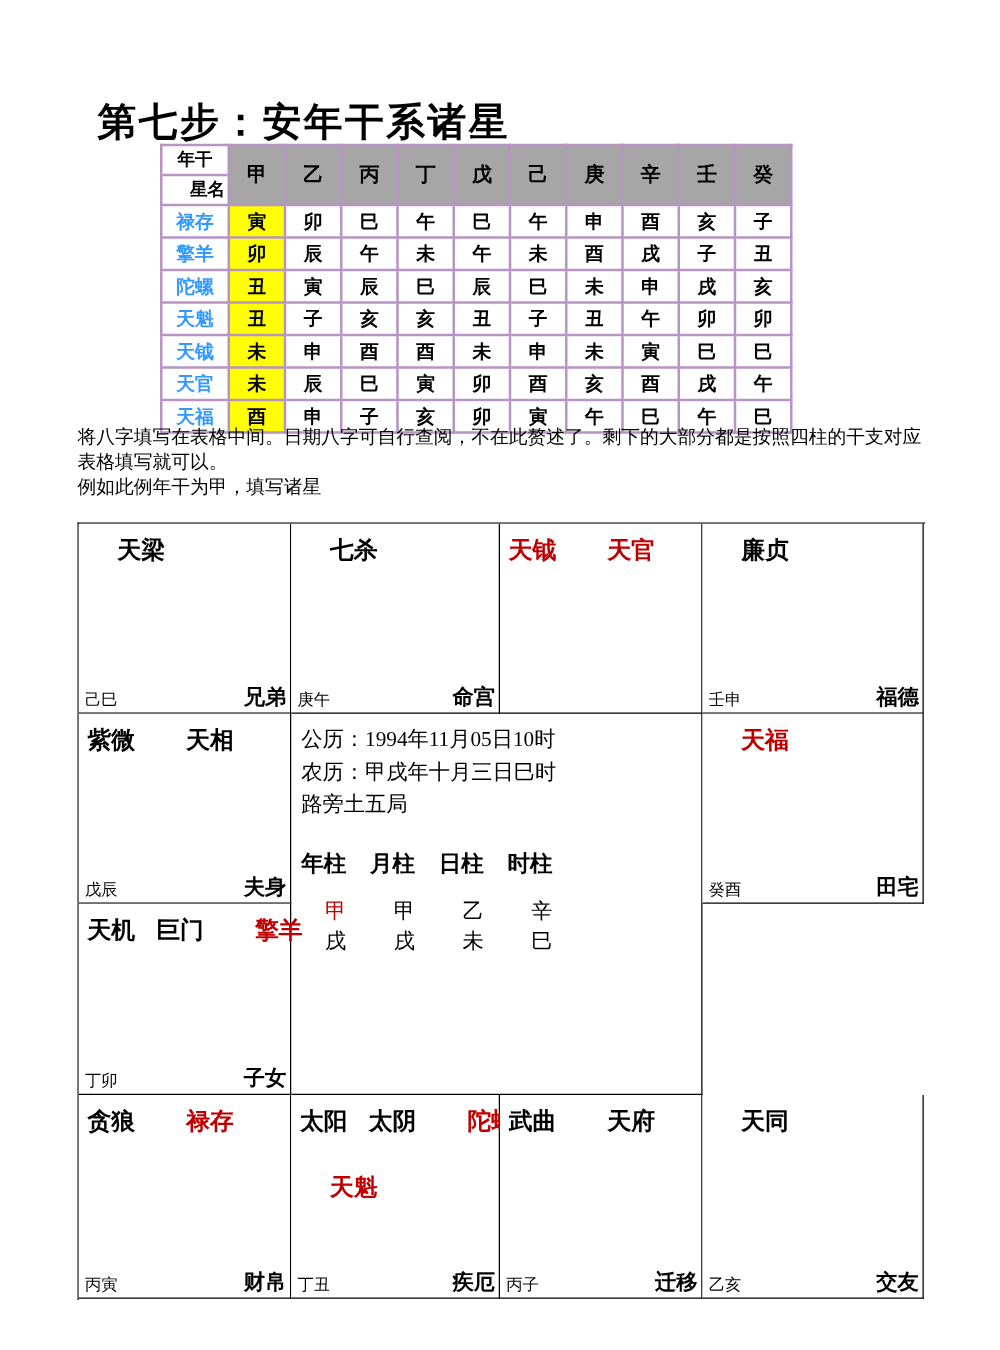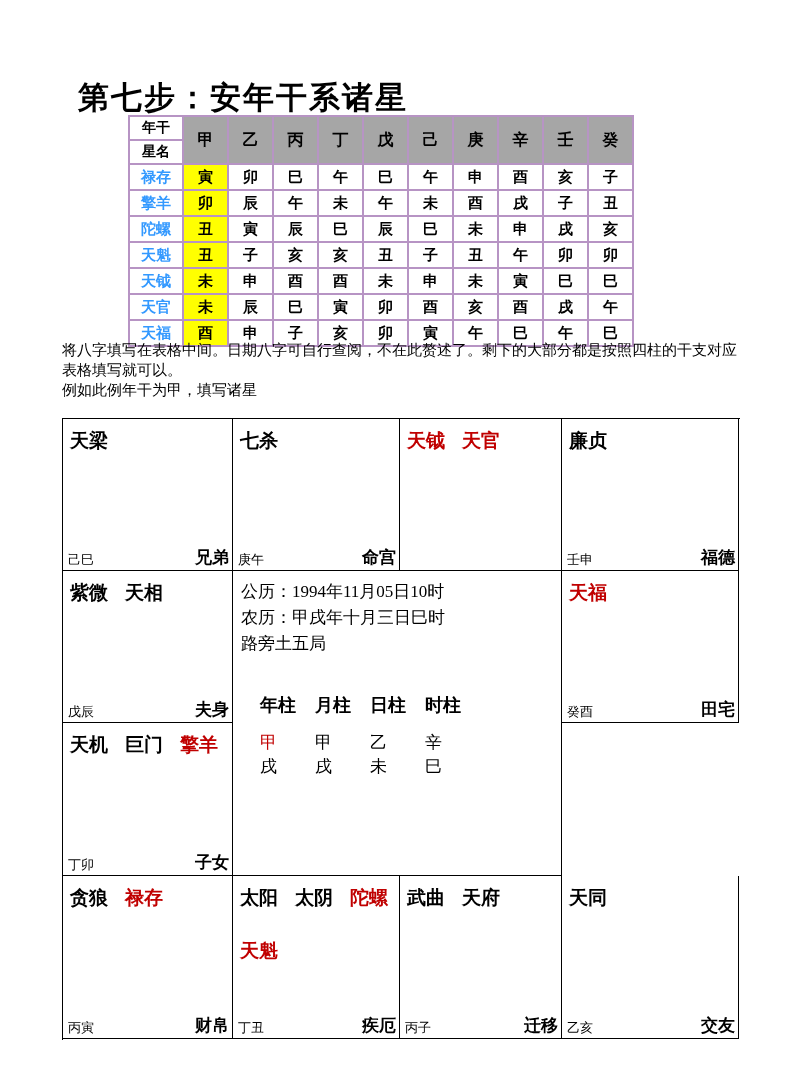--- a/index.html
+++ b/index.html
@@ -8,52 +8,52 @@
 
   .page-title{position:absolute;left:78px;top:56px;font-size:31px;font-weight:bold;
        font-family:"Liberation Sans","DejaVu Sans",sans-serif;letter-spacing:2px;}
 
   
   .stem-table{position:absolute;left:128px;top:115px;border-collapse:collapse;
        font-family:"Liberation Sans","DejaVu Sans",sans-serif;}
   .stem-table th,.stem-table td{border:2px solid #b794c4;text-align:center;padding:0;}
   .stem-table th.corner{width:52px;background:#ffffff;font-size:14px;font-weight:bold;}
   .corner-top{border-bottom:2px solid #b794c4;padding:2px 2px;}
-  .corner-bottom{padding:2px 2px;}
+  .corner-bottom{padding:2px 2px;text-align:right;}
   .stem-table th.stem-h{width:43px;height:44px;background:#a6a6a6;font-size:16px;font-weight:bold;}
   .stem-table td{height:24px;font-size:15px;font-weight:bold;background:#fff;}
   .stem-table td.starname{color:#3399ff;}
   .stem-table td.hl{background:#ffff00;}
 
   
   .para{position:absolute;left:62px;top:341px;width:680px;font-size:15px;line-height:1.32;}
   .para p{margin:0;}
 
   
   .chart{position:absolute;left:62px;top:418px;width:678px;height:622px;display:grid;
        grid-template-columns:170px 167px 162px 177px;
        grid-template-rows:152px 152px 153px 163px;
        border-top:1px solid #000;border-left:1px solid #000;box-sizing:border-box;}
   .palace{position:relative;border-right:1px solid #000;border-bottom:1px solid #000;
        box-sizing:border-box;padding:9px 4px 0 7px;background:#fff;}
   .star-line{font-size:19px;font-weight:bold;line-height:26px;white-space:nowrap;}
   .star-line + .star-line{margin-top:27px;}
   .star{margin-right:17px;}
-  .star:last-child{margin-right:0;}
+  .star:last-child{margin-right:0;margin-left:24px;}
   .red{color:#c00000;}
   .foot{position:absolute;left:5px;right:3px;bottom:1px;display:flex;
        justify-content:space-between;align-items:flex-end;}
   .gz{font-size:13px;}
   .plabel{font-size:17px;font-weight:bold;}
 
   .center-cell{grid-row:2/4;grid-column:2/4;border-right:1px solid #000;border-bottom:1px solid #000;
        box-sizing:border-box;padding:8px 0 0 8px;position:relative;background:#fff;}
   .info-line{font-size:17px;line-height:26px;}
-  .pillar-head{margin-top:36px;display:grid;grid-template-columns:repeat(4,55px);
-       text-align:right;font-size:18px;font-weight:bold;line-height:24px;}
+  .pillar-head{margin-top:22px;display:grid;grid-template-columns:repeat(4,55px);
+       text-align:left;font-size:18px;font-weight:bold;line-height:24px;}
   .pillar-row{display:grid;grid-template-columns:repeat(4,55px);text-align:center;
        font-size:17px;line-height:24px;}
   .stems-row{margin-top:14px;}
 </style>
 </head>
 <body>
 
 <h1 class="page-title">第七步：安年干系诸星</h1>
 
 <table class="stem-table">

